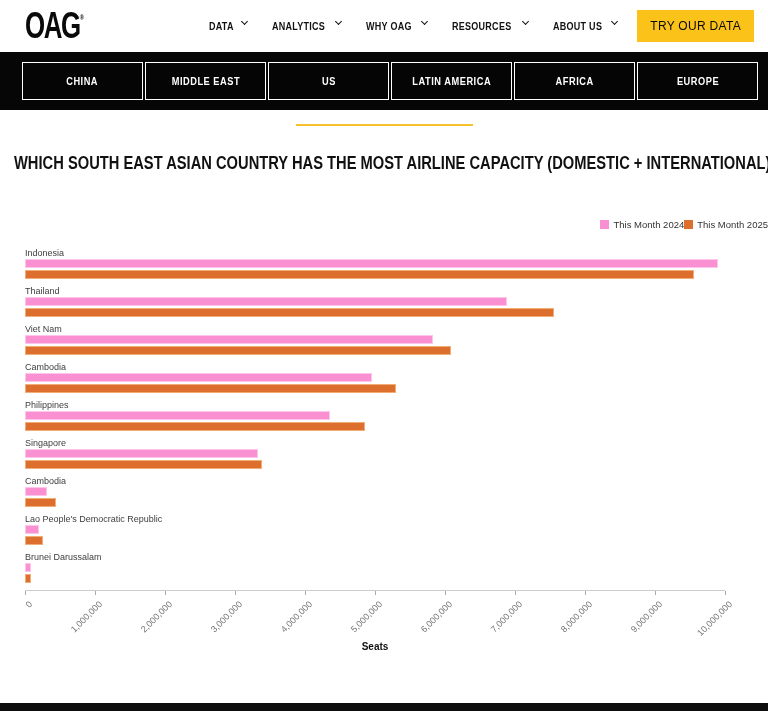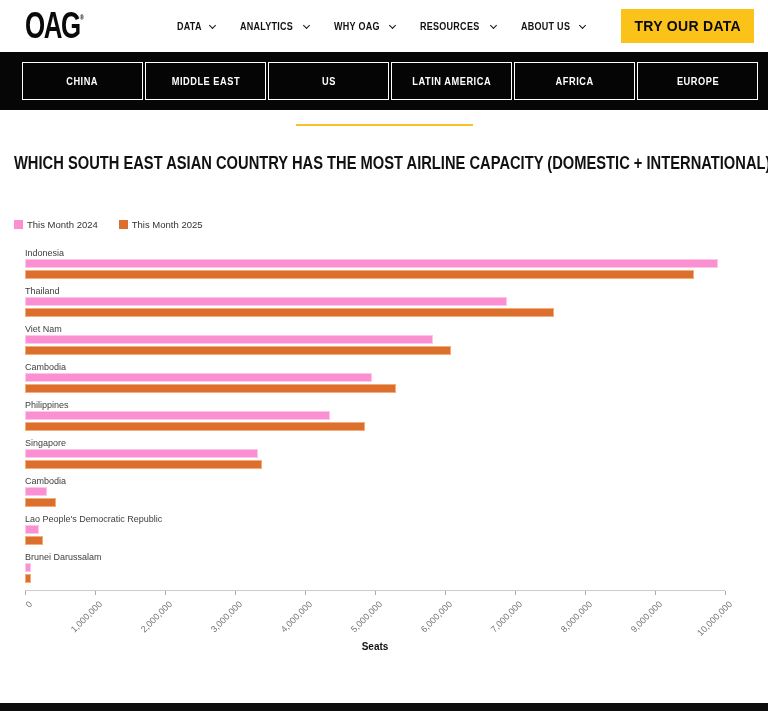--- a/index.html
+++ b/index.html
@@ -1,41 +1,41 @@
 <!DOCTYPE html>
 <html><head>
 <meta charset="utf-8">
 <style>
   html,body{margin:0;padding:0;}
   body{
     width:768px;height:711px;position:relative;overflow:hidden;
     background:#ffffff;font-family:"Liberation Sans",sans-serif;color:#111;
   }
   
-  .header{height:52px;display:flex;align-items:center;padding:0 14px 0 25px;box-sizing:border-box;background:#fff;gap:16px;}
+  .header{height:52px;display:flex;align-items:center;padding:0 14px 0 25px;box-sizing:border-box;background:#fff;}
   .logo{font-weight:bold;font-size:36px;letter-spacing:-2px;transform:scaleX(0.72);transform-origin:left center;white-space:nowrap;color:#0a0a0a;line-height:1;}
   .logo sup{font-size:8px;letter-spacing:0;vertical-align:18px;}
   .main-nav{margin-left:auto;display:flex;align-items:center;gap:25px;}
-  .nav-item{display:flex;align-items:center;gap:5px;cursor:pointer;}
+  .nav-item{display:flex;align-items:flex-start;gap:5px;cursor:pointer;}
   .nav-label{font-size:10px;font-weight:bold;letter-spacing:0.3px;transform:scaleX(0.9);transform-origin:left center;white-space:nowrap;}
   .chev{display:inline-block;width:4px;height:4px;border-right:1.4px solid #111;border-bottom:1.4px solid #111;transform:rotate(45deg);margin-top:-2px;}
-  .cta{margin-left:20px;border:none;padding:9px 13px;font-size:14px;font-weight:bold;letter-spacing:0.3px;font-family:"Liberation Sans",sans-serif;cursor:pointer;color:#0a0a0a;}
+  .cta{margin-left:20px;border:none;padding:9px 13px;font-size:12px;font-weight:normal;letter-spacing:0.3px;font-family:"Liberation Sans",sans-serif;cursor:pointer;color:#0a0a0a;}
   
   .region-bar{background:#060606;height:58px;display:flex;align-items:center;box-sizing:border-box;}
   .region-tabs{flex:1;display:flex;gap:2px;margin:0 10px 0 22px;}
   .region-tab{flex:1;height:38px;box-sizing:border-box;border:1px solid #fff;background:#050505;color:#fff;
     display:flex;align-items:center;justify-content:center;cursor:pointer;}
   .region-tab span{font-size:10.5px;font-weight:bold;letter-spacing:0.6px;transform:scaleX(0.88);white-space:nowrap;}
   .nav-underline{width:177px;height:2px;margin:14px auto 0;}
   
   .heading{margin:27px 14px 0;font-size:17.5px;line-height:21px;font-weight:bold;white-space:nowrap;
     transform:scaleX(0.84);transform-origin:left center;color:#111;}
   
   .chart{margin-top:0;}
-  .legend{display:flex;gap:21px;margin:45px 0 0 14px;}
+  .legend{display:flex;gap:0;margin:45px 0 0 14px;justify-content:flex-end;}
   .legend-item{display:flex;align-items:center;gap:4px;}
   .legend-swatch{width:9px;height:9px;display:inline-block;}
   .legend-label{font-size:9.5px;color:#333;}
   .plot{margin:18px 0 0 25px;width:700px;}
   .bar-group{margin-bottom:7px;}
   .country-label{font-size:9px;color:#404040;height:10px;line-height:10px;margin-bottom:1px;white-space:nowrap;}
   .bar{height:9px;box-sizing:border-box;border:1px solid transparent;margin-bottom:2px;}
   .axis{position:relative;margin-left:25px;width:700px;border-top:1px solid #ccc;height:50px;}
   .tick{position:absolute;top:0;width:1px;height:4px;background:#aaa;}
   .tick-wrap{position:absolute;top:0;width:0;}

